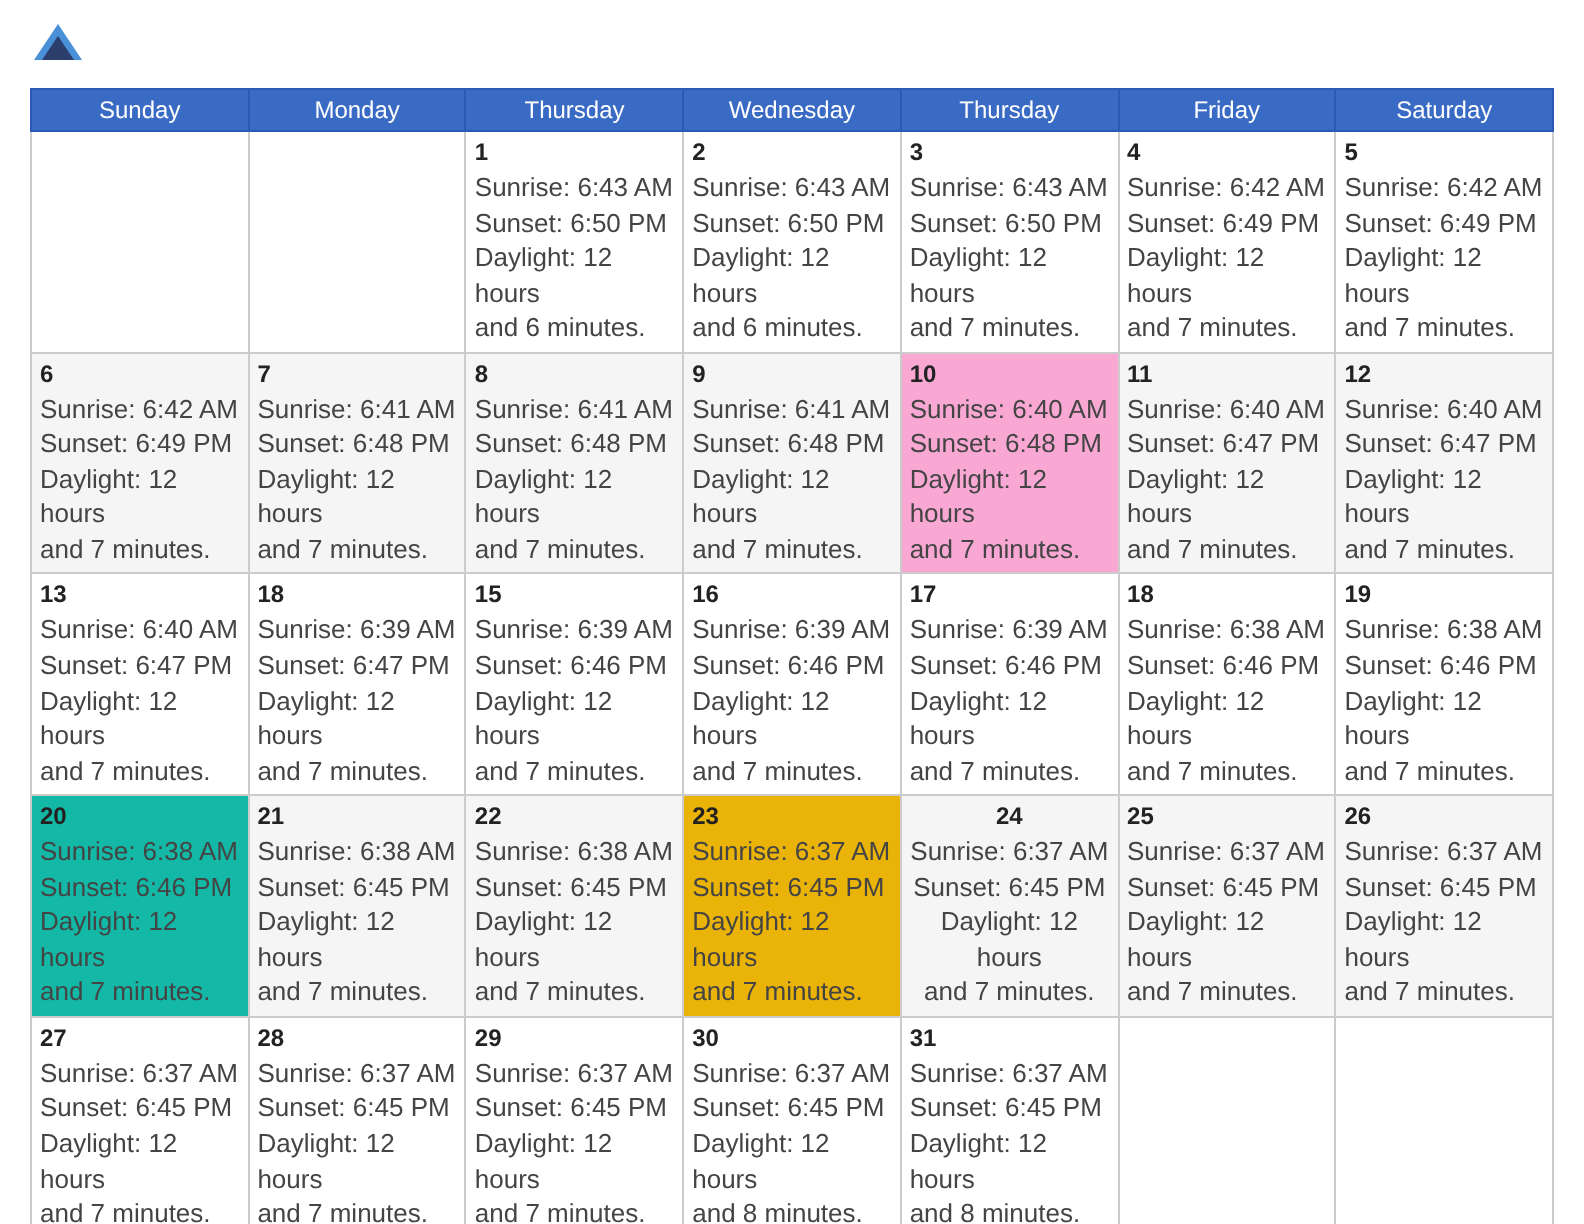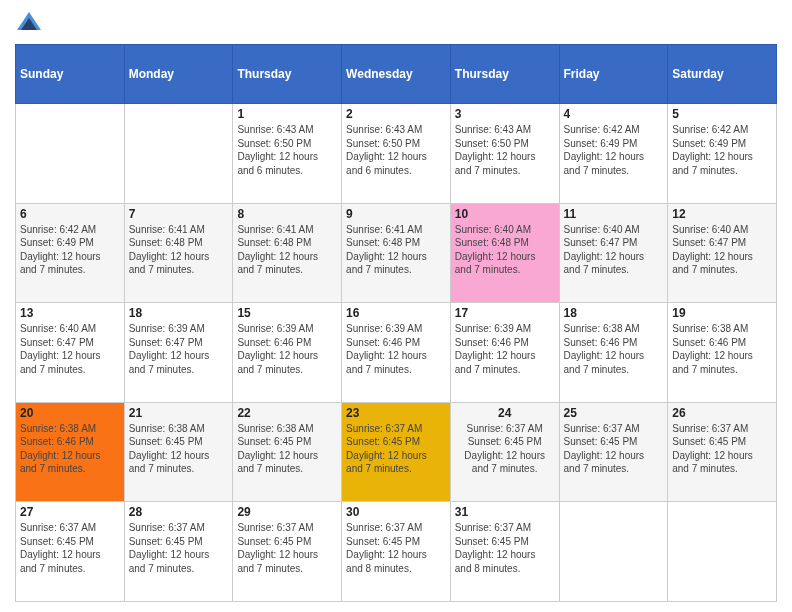--- a/index.html
+++ b/index.html
@@ -58,23 +58,23 @@
     }
     .calendar-table {
       width: 100%;
       border-collapse: collapse;
       flex: 1;
     }
     .calendar-table th {
       background: #3a6bc4;
       color: #fff;
       font-size: 12px;
-      font-weight: bold;
-      padding: 22px 4px;
-      text-align: left;
+      font-weight: normal;
+      padding: 3px 4px;
+      text-align: center;
       border: 1px solid #2a5ab4;
     }
     .calendar-table td {
       border: 1px solid #ccc;
       vertical-align: top;
       padding: 3px 4px;
       font-size: 9.5px;
       color: #333;
       width: 14.28%;
       height: 90px;
@@ -84,21 +84,21 @@
       background: #f5f5f5;
     }
     .day-number {
       font-size: 12px;
       font-weight: bold;
       color: #222;
       display: block;
       margin-bottom: 2px;
     }
     .day-info {
-      font-size: 10px;
+      font-size: 13px;
       color: #444;
       line-height: 1.35;
     }
     .empty-cell {
       background: #fff !important;
     }
   </style>
 </head>
 <body>
 
@@ -268,21 +268,21 @@
           </td>
           <td>
             <span class="day-number">19</span>
             <div class="day-info" style="white-space: pre-line;">Sunrise: 6:38 AM
 Sunset: 6:46 PM
 Daylight: 12 hours
 and 7 minutes.</div>
           </td>
         </tr>
         <tr>
-          <td style="background: #f97316;">
+          <td style="background: #14b8a6;">
             <span class="day-number">20</span>
             <div class="day-info" style="white-space: pre-line;">Sunrise: 6:38 AM
 Sunset: 6:46 PM
 Daylight: 12 hours
 and 7 minutes.</div>
           </td>
           <td style="background: rgb(245, 245, 245);">
             <span class="day-number">21</span>
             <div class="day-info" style="white-space: pre-line;">Sunrise: 6:38 AM
 Sunset: 6:45 PM

